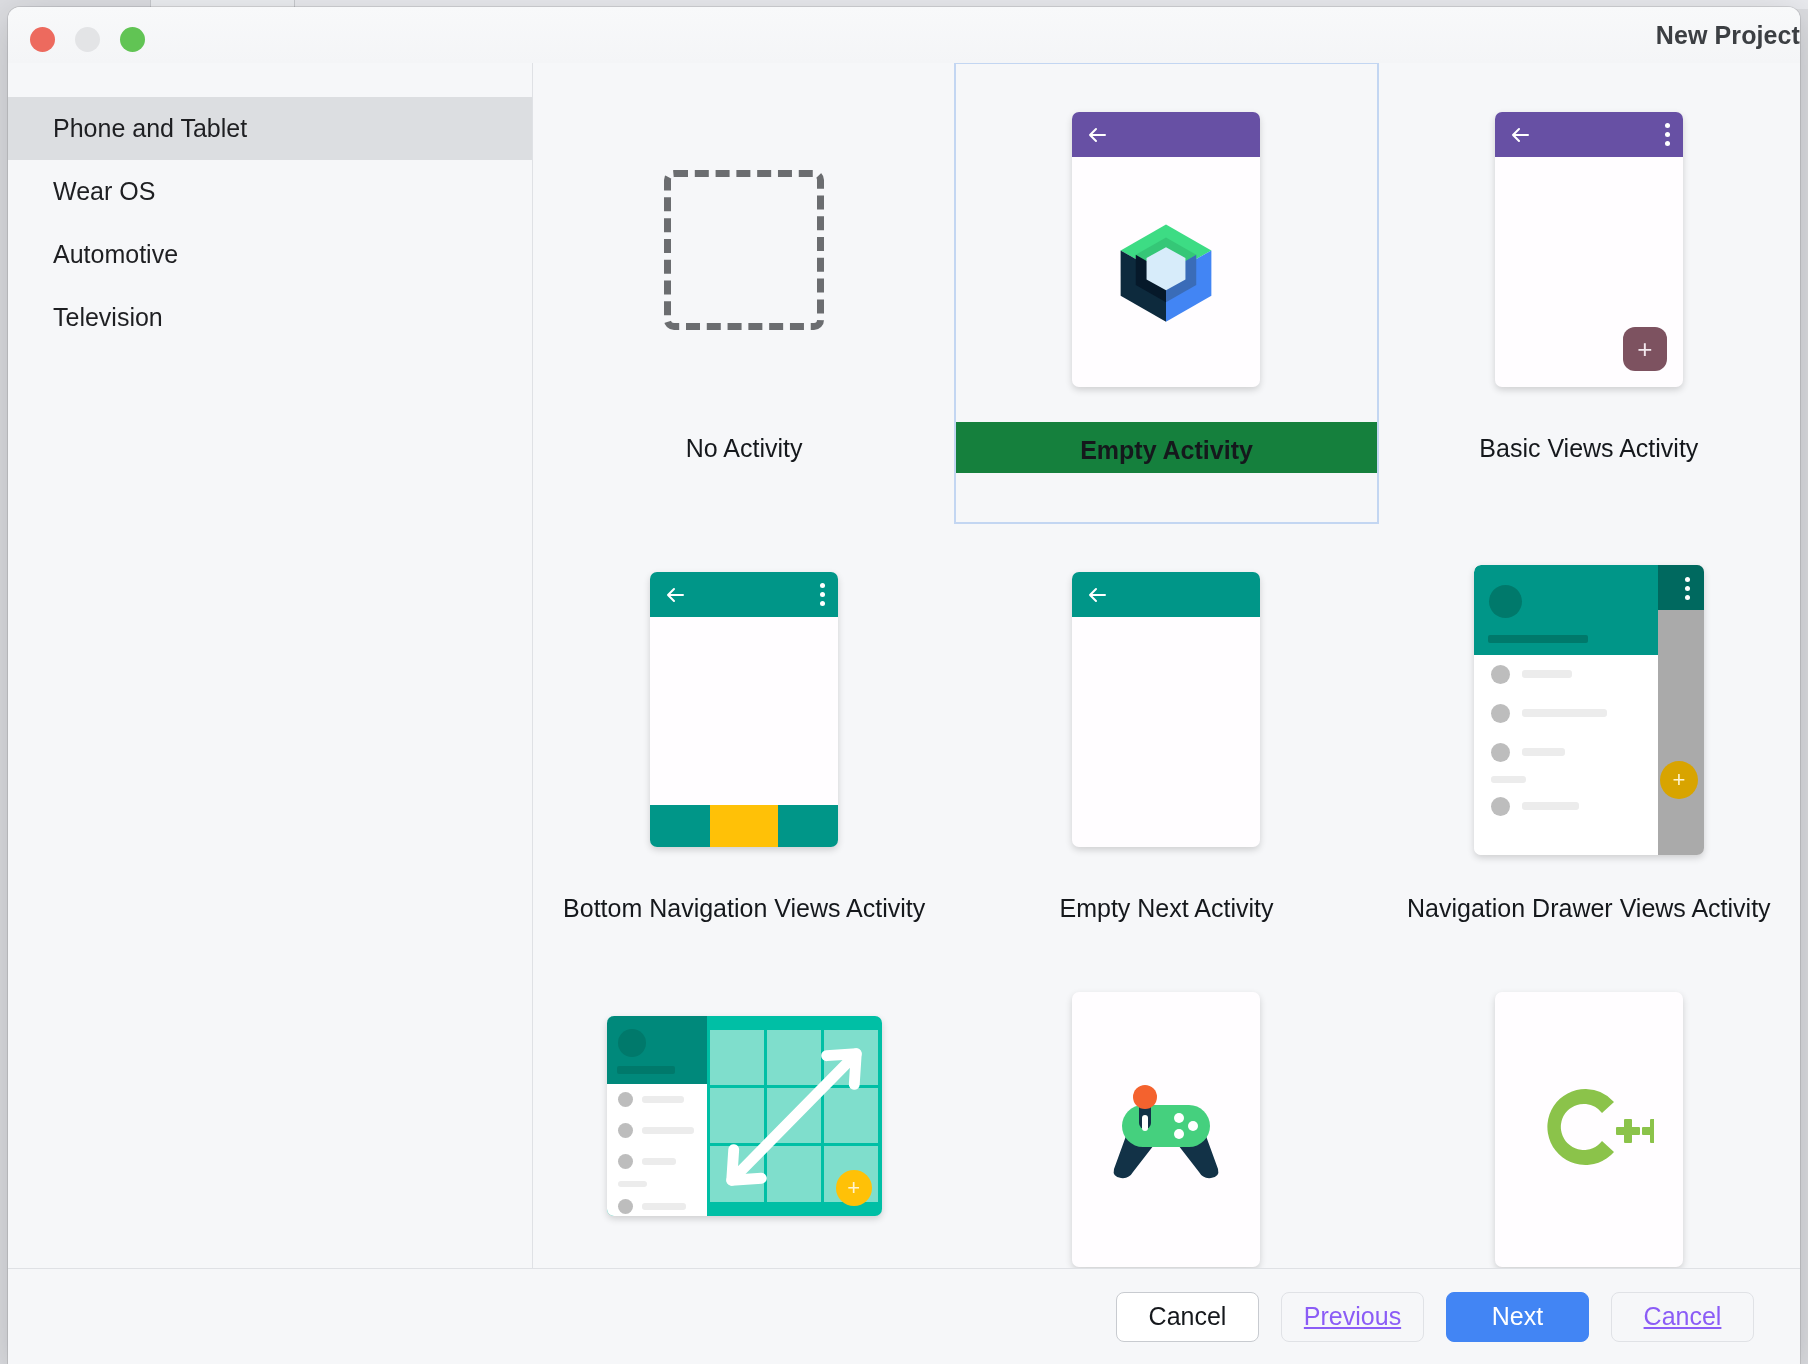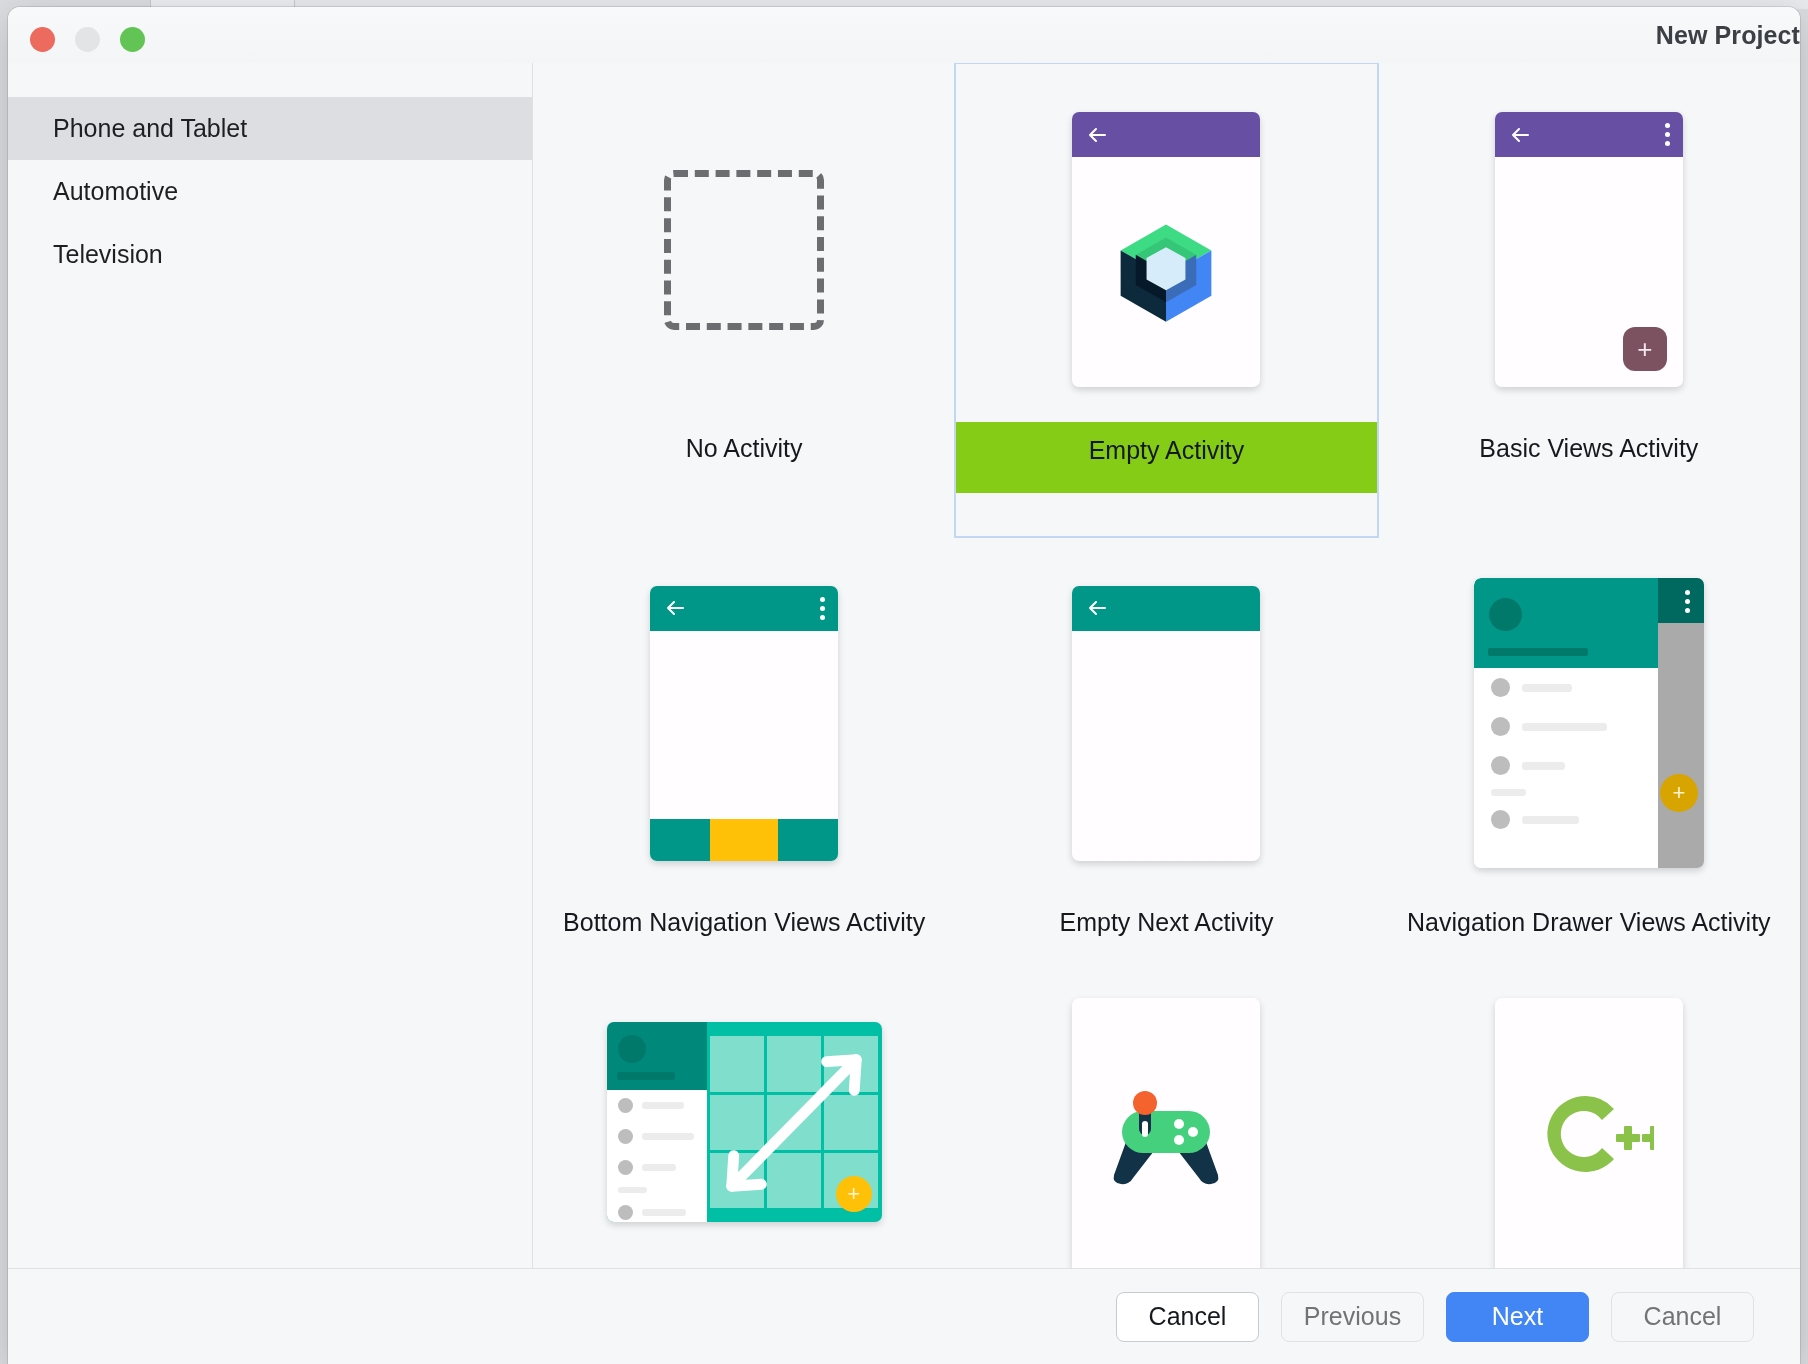--- a/index.html
+++ b/index.html
@@ -72,21 +72,21 @@
     height: 345px; display: flex; align-items: center; justify-content: center; width: 100%;
   }
   .cell .tpl-label {
     font-size: 25px; color: #15181c; text-align: center;
     width: 100%; padding: 12px 4px 0 4px; white-space: nowrap;
   }
   .cell.selected {
     outline: 2px solid #c3d6f2; outline-offset: -1px;
   }
   .cell.selected .tpl-label {
-    background: #84cc16; padding-top: 14px; padding-bottom: 28px;
+    background: #15803d; padding-top: 14px; padding-bottom: 8px; font-weight: bold;
   }
   .cell.selected .thumb-wrap { background: #f6f7f9; }
 
   
   .card {
     background: #fffdff; border-radius: 7px;
     box-shadow: 0 3px 7px rgba(0,0,0,0.16);
     position: relative; overflow: hidden;
   }
   .card.r1 { width: 188px; height: 275px; }
@@ -157,21 +157,21 @@
     background: #f6f7f9; border-top: 1px solid #dfe1e5;
     display: flex; align-items: center; justify-content: flex-end; gap: 22px;
     padding-right: 46px;
   }
   .btn {
     min-width: 143px; height: 50px; border-radius: 8px; font-size: 25px;
     display: flex; align-items: center; justify-content: center;
     border: 1px solid #c8cbd0; background: #ffffff; color: #15181c;
     cursor: default;
   }
-  .btn.disabled { color: #737373; background: #f6f7f9; border-color: #e0e2e6; }
+  .btn.disabled { color: #8b5cf6; background: #f6f7f9; border-color: #e0e2e6; text-decoration: underline; }
   .btn.primary { background: #4285f4; border-color: #4285f4; color: #ffffff; }
 </style>
 </head>
 <body>
 
 <div class="desktop-bg"></div>
 <div class="bg-tab"></div>
 <div class="bg-strip"></div>
 
 <div class="window">
@@ -184,20 +184,23 @@
     </div>
     <div class="win-title">New Project</div>
   </div>
 
   <div class="content">
 
     <div class="sidebar">
       <div class="side-list">
         <div class="side-item selected">
           <span>Phone and Tablet</span>
+        </div>
+        <div class="side-item">
+          <span>Wear OS</span>
         </div>
         <div class="side-item">
           <span>Automotive</span>
         </div>
         <div class="side-item">
           <span>Television</span>
         </div>
       </div>
     </div>
 

